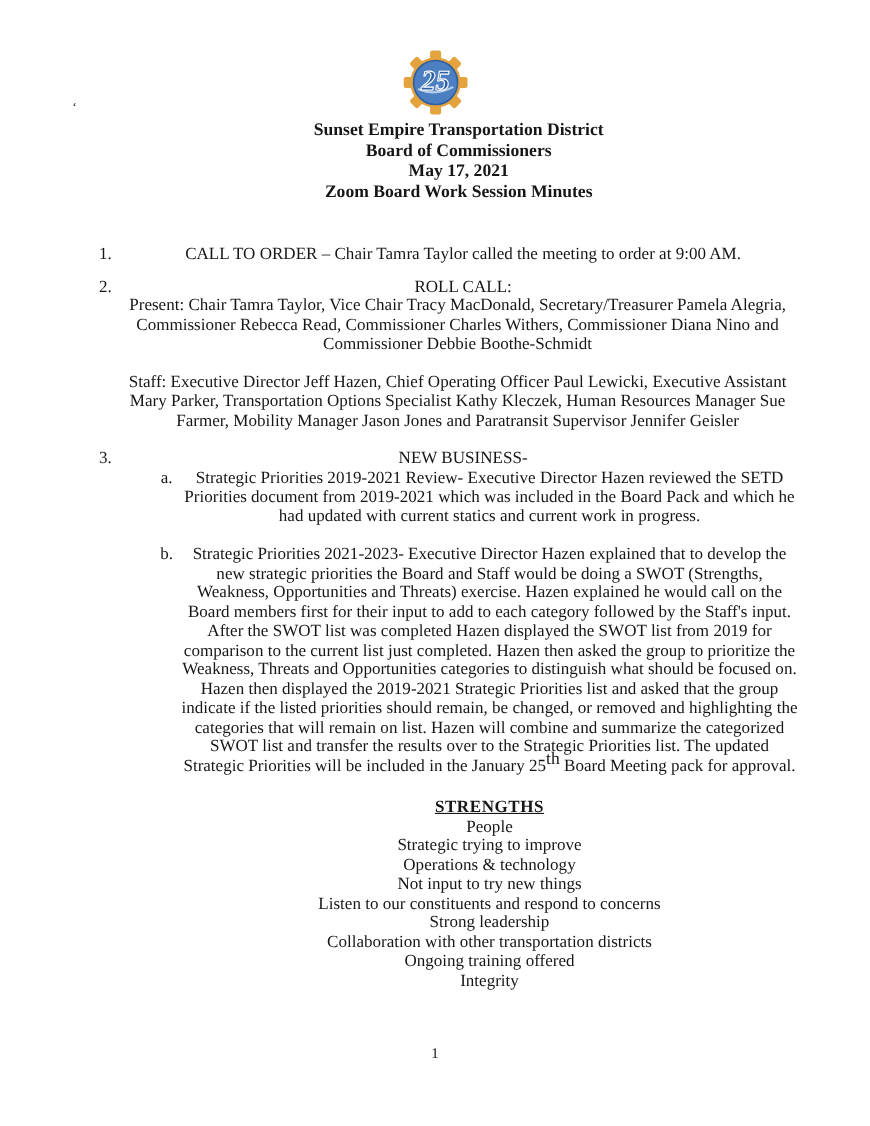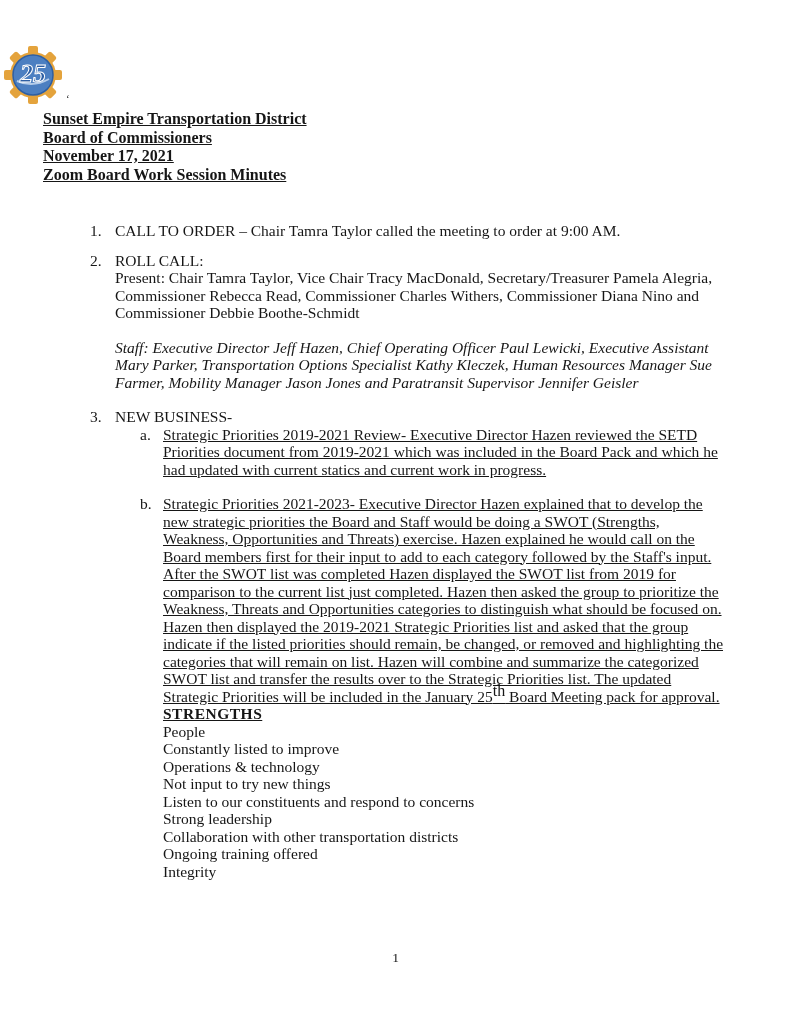--- a/index.html
+++ b/index.html
@@ -22,22 +22,21 @@
   
   .tick {
     position: absolute;
     left: 66px;
     top: 92px;
     font-size: 11px;
     color: #222;
   }
   
   .header {
-    text-align: left;
-    text-decoration: underline;
+    text-align: center;
   }
   .logo-wrap {
     line-height: 0;
     margin-bottom: 4px;
   }
   .header-lines {
     font-weight: bold;
     font-size: 16px;
     line-height: 18.5px;
     padding-left: 43px;
@@ -51,46 +50,47 @@
   .item {
     display: flex;
     padding-left: 90px;
   }
   .item .num {
     flex: none;
     width: 25px;
   }
   .item .body {
     width: 612px;
+    text-align: center;
   }
   .item-1 { margin-top: 0; }
   .item-2 { margin-top: 12px; }
   .item-3 { margin-top: 17px; }
   .para { width: 602px; }
-  .para + .para { margin-top: 17px; font-style: italic; }
+  .para + .para { margin-top: 17px; }
   .subitem {
     display: flex;
     margin-left: 25px;
   }
   .subitem .letter {
     flex: none;
     width: 23px;
   }
   .subitem .sub-body {
     width: 576px;
-    text-decoration: underline;
   }
   .subitem-b { margin-top: 17px; }
   sup.th {
     font-size: 16px;
     vertical-align: super;
     line-height: 0;
   }
   
   .strengths {
+    margin-top: 20px;
     margin-left: 48px; 
   }
   .strengths-heading {
     font-weight: bold;
     text-decoration: underline;
     letter-spacing: 0.5px;
   }
   .strengths-list {
     list-style: none;
     margin: 0;
@@ -131,21 +131,21 @@
           <circle r="23" fill="#E4A33C"></circle>
           <circle r="20" fill="#4C7FC1" stroke="#2E5FA3" stroke-width="1.5"></circle>
           <path d="M -16 6 Q 0 13 16 4" stroke="#cfe0f2" stroke-width="2" fill="none" opacity="0.8"></path>
           <text x="0" y="7" text-anchor="middle" font-family="Liberation Serif, serif" font-style="italic" font-weight="bold" font-size="26" fill="#2E5FA3" stroke="#ffffff" stroke-width="1">25</text>
         </g>
       </svg>
     </div>
     <div class="header-lines">
       <div>Sunset Empire Transportation District</div>
       <div>Board of Commissioners</div>
-      <div>November 17, 2021</div>
+      <div>May 17, 2021</div>
       <div>Zoom Board Work Session Minutes</div>
     </div>
   </div>
 
   <div class="content">
 
     <div class="item item-1">
       <span class="num">1.</span>
       <div class="body">CALL TO ORDER – Chair Tamra Taylor called the meeting to order at 9:00 AM.</div>
     </div>
@@ -171,21 +171,21 @@
 
         <div class="subitem subitem-b">
           <span class="letter">b.</span>
           <div class="sub-body"><span>Strategic Priorities 2021-2023- Executive Director Hazen explained that to develop the new strategic priorities the Board and Staff would be doing a SWOT (Strengths, Weakness, Opportunities and Threats) exercise. Hazen explained he would call on the Board members first for their input to add to each category followed by the Staff's input. After the SWOT list was completed Hazen displayed the SWOT list from 2019 for comparison to the current list just completed. Hazen then asked the group to prioritize the Weakness, Threats and Opportunities categories to distinguish what should be focused on. Hazen then displayed the 2019-2021 Strategic Priorities list and asked that the group indicate if the listed priorities should remain, be changed, or removed and highlighting the categories that will remain on list. Hazen will combine and summarize the categorized SWOT list and transfer the results over to the Strategic Priorities list. The updated Strategic Priorities will be included in the January 25</span><sup class="th">th</sup><span> Board Meeting pack for approval.</span></div>
         </div>
 
         <div class="strengths">
           <div class="strengths-heading">STRENGTHS</div>
           <ul class="strengths-list">
             <li>People</li>
-            <li>Constantly listed to improve</li>
+            <li>Strategic trying to improve</li>
             <li>Operations &amp; technology</li>
             <li>Not input to try new things</li>
             <li>Listen to our constituents and respond to concerns</li>
             <li>Strong leadership</li>
             <li>Collaboration with other transportation districts</li>
             <li>Ongoing training offered</li>
             <li>Integrity</li>
           </ul>
         </div>
 

